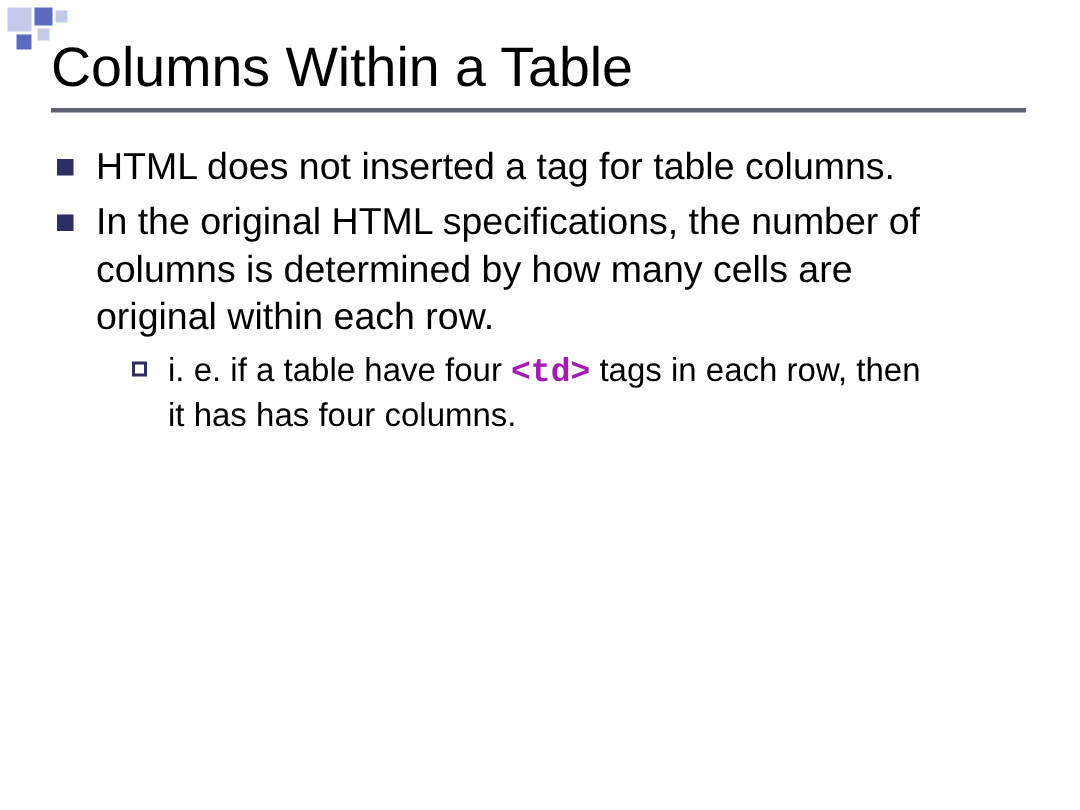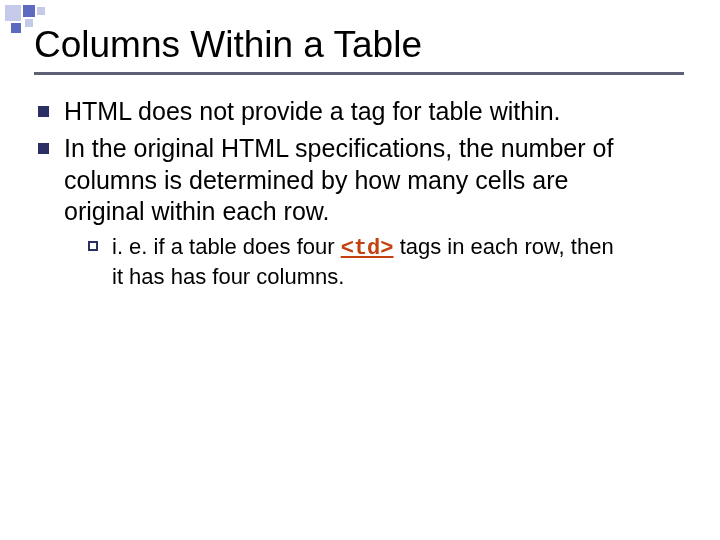--- a/index.html
+++ b/index.html
@@ -86,22 +86,21 @@
     top: 8px;
     width: 10px;
     height: 10px;
     border: 2px solid #2b2f63;
     box-sizing: border-box;
     background: transparent;
   }
   .code {
     font-family: "Courier New", Courier, monospace;
     font-weight: bold;
-    color: #c2410c;
-    text-decoration: underline;
+    color: #a21caf;
   }
 </style>
 </head>
 <body>
 
 <div class="slide">
 
   <div class="corner-deco">
     <div class="sq" style="left:0;top:0;width:16px;height:16px;"></div>
     <div class="sq dark" style="left:18px;top:0;width:12px;height:12px;"></div>
@@ -112,30 +111,30 @@
 
   <div class="title-wrap">
     <h1 class="title">Columns Within a Table</h1>
     <div class="title-underline"></div>
   </div>
 
   <div class="body">
 
     <div class="l1">
       <span class="bullet"></span>
-      <span>HTML does not provide a tag for table within.</span>
+      <span>HTML does not inserted a tag for table columns.</span>
     </div>
 
     <div class="l1">
       <span class="bullet"></span>
       <span>In the original HTML specifications, the number of columns is determined by how many cells are original within each row.</span>
     </div>
 
     <div class="l2-group">
       <div class="l2">
         <span class="bullet"></span>
-        <span>i. e.  if a table does four </span><span class="code">&lt;td&gt;</span><span> tags in each row, then it has has four columns.</span>
+        <span>i. e.  if a table have four </span><span class="code">&lt;td&gt;</span><span> tags in each row, then it has has four columns.</span>
       </div>
     </div>
 
   </div>
 
 </div>
 
 </body></html>

